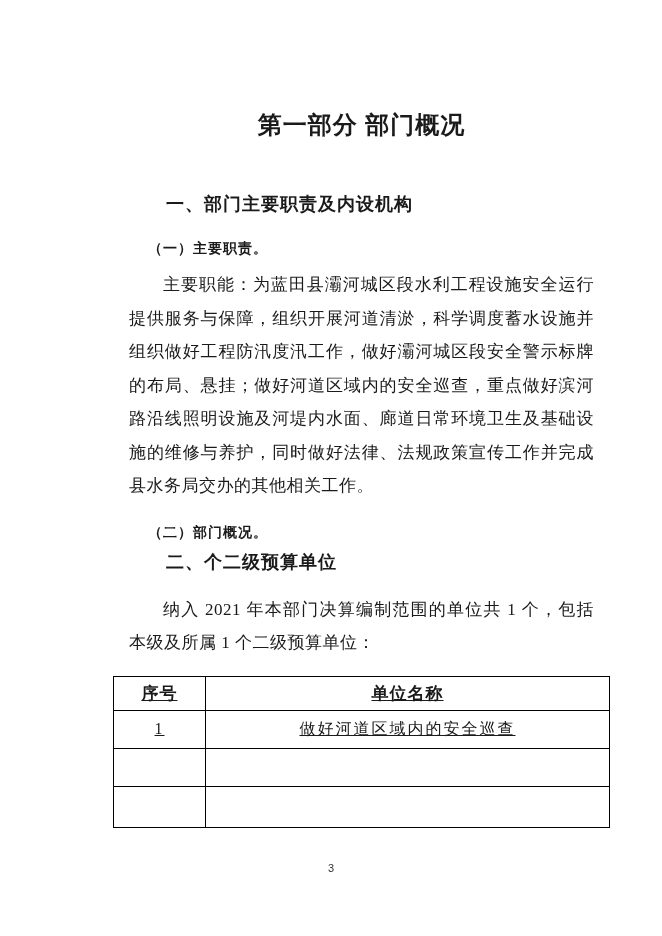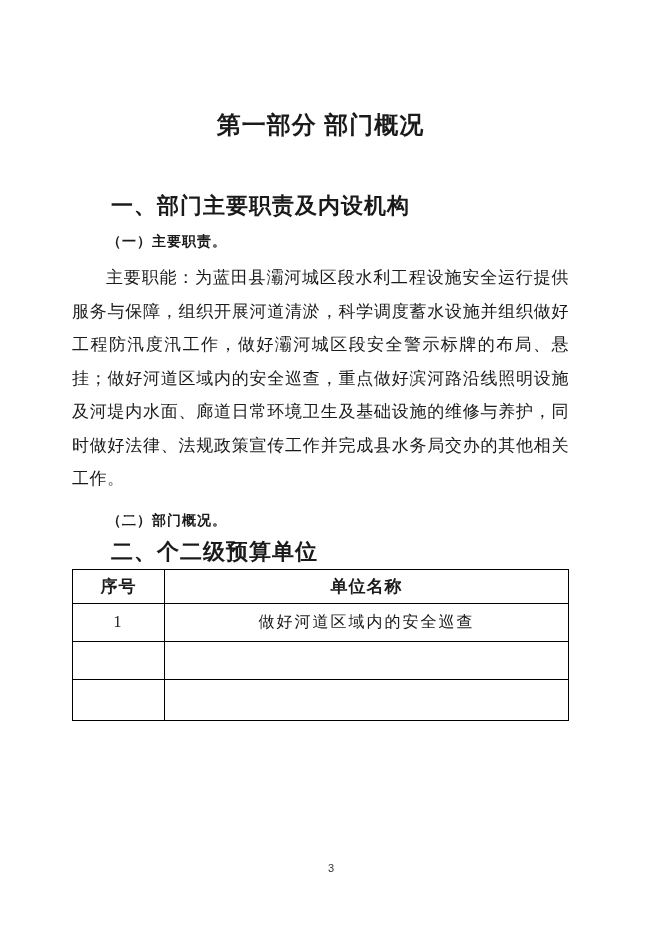--- a/index.html
+++ b/index.html
@@ -9,73 +9,74 @@
   }
   .page {
     position: relative;
     width: 662px;
     height: 936px;
     background: #ffffff;
     color: #1a1a1a;
     overflow: hidden;
     font-family: "Liberation Serif", "DejaVu Serif", serif;
     box-sizing: border-box;
-    padding: 108px 80px 0 72px;
+    padding: 108px 80px 0 113px;
   }
   .content {
     width: 497px;
   }
   .doc-title {
     font-family: "Liberation Sans", "DejaVu Sans", sans-serif;
     font-size: 24px;
     line-height: 34px;
     font-weight: bold;
     text-align: center;
     letter-spacing: 1px;
     margin: 0;
   }
   .h-black {
-    font-family: Liberation Serif, serif;
-    font-size: 22px;
+    font-family: Liberation Mono, monospace;
+    font-size: 18px;
     line-height: 27px;
     font-weight: bold;
     letter-spacing: 1px;
-    margin: 2px;
+    margin: 16px;
     padding-left: 37px;
   }
   .h-black.h1 { margin-top: 50px; }
   .h-black.h2 { margin-top: 4px; }
   .h-kai {
     font-family: "Liberation Serif", "DejaVu Serif", serif;
     font-size: 14px;
     line-height: 27px;
     font-weight: bold;
     letter-spacing: 1px;
     margin: 0;
     padding-left: 35px;
   }
   .h-kai.k1 { margin-top: 9px; }
   .h-kai.k2 { margin-top: 11px; }
   .para {
     font-size: 17px;
     line-height: 33.5px;
     text-align: justify;
     text-justify: inter-ideograph;
-    margin: 0;
+    margin: 16px;
     letter-spacing: 0.5px;
   }
   .para.indent { text-indent: 2em; }
   .para.p1 { margin-top: 6px; }
   .para.p2 { margin-top: 5px; letter-spacing: 1.5px; }
   .para.p3 { margin-top: 4px; }
   table.units {
     margin-top: 4px;
     width: 497px;
     border-collapse: collapse;
     table-layout: fixed;
+    text-decoration: underline;
   }
   table.units td, table.units th {
     border: 1.5px solid #000000;
     padding: 0;
     text-align: center;
     vertical-align: middle;
     overflow: hidden;
   }
   table.units col.c-no { width: 92px; }
   table.units th {
@@ -116,20 +117,21 @@
 
     <h3 class="h-kai k1">（一）主要职责。</h3>
 
     <p class="para indent p1">主要职能：为蓝田县灞河城区段水利工程设施安全运行提供服务与保障，组织开展河道清淤，科学调度蓄水设施并组织做好工程防汛度汛工作，做好灞河城区段安全警示标牌的布局、悬挂；做好河道区域内的安全巡查，重点做好滨河路沿线照明设施及河堤内水面、廊道日常环境卫生及基础设施的维修与养护，同时做好法律、法规政策宣传工作并完成县水务局交办的其他相关工作。</p>
 
     <h3 class="h-kai k2">（二）部门概况。</h3>
 
 
     <h2 class="h-black h2">二、个二级预算单位</h2>
 
+    <p class="para indent p3">纳入 2021 年本部门决算编制范围的单位共 1 个，包括本级及所属 1 个二级预算单位：</p>
 
     <table class="units">
       <colgroup>
         <col class="c-no">
         <col class="c-name">
       </colgroup>
       <thead>
         <tr>
           <th>序号</th>
           <th>单位名称</th>

